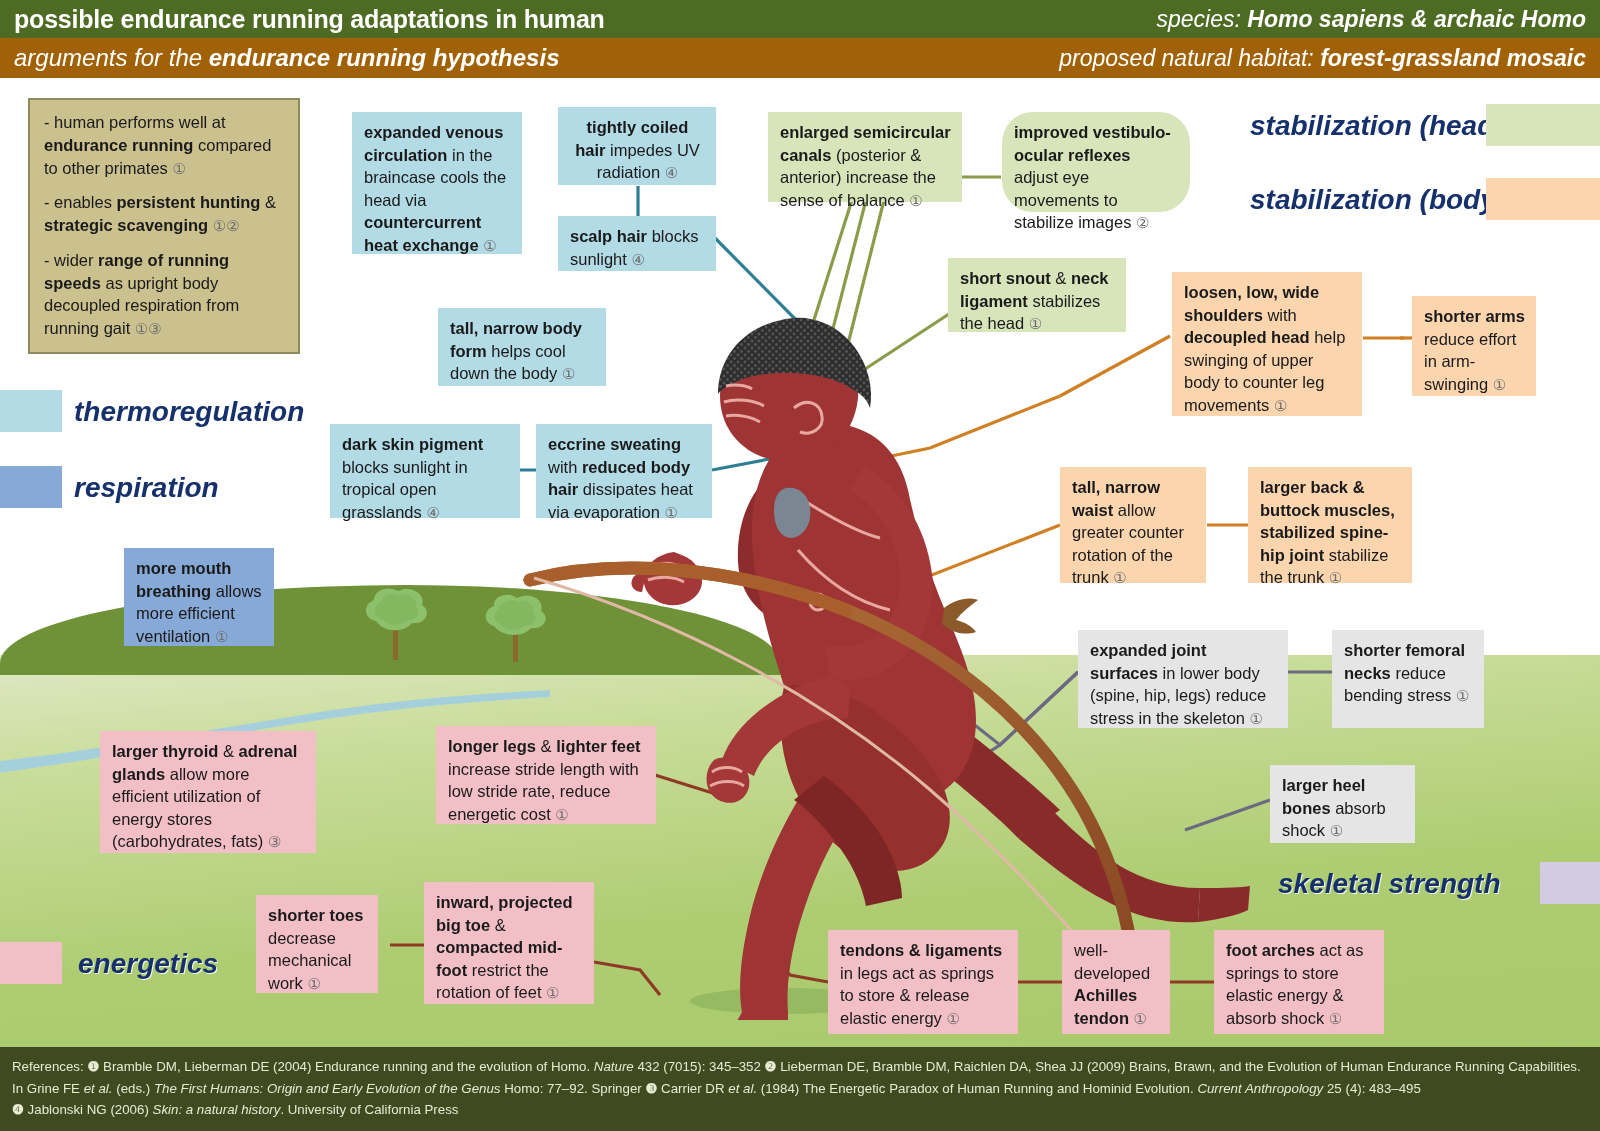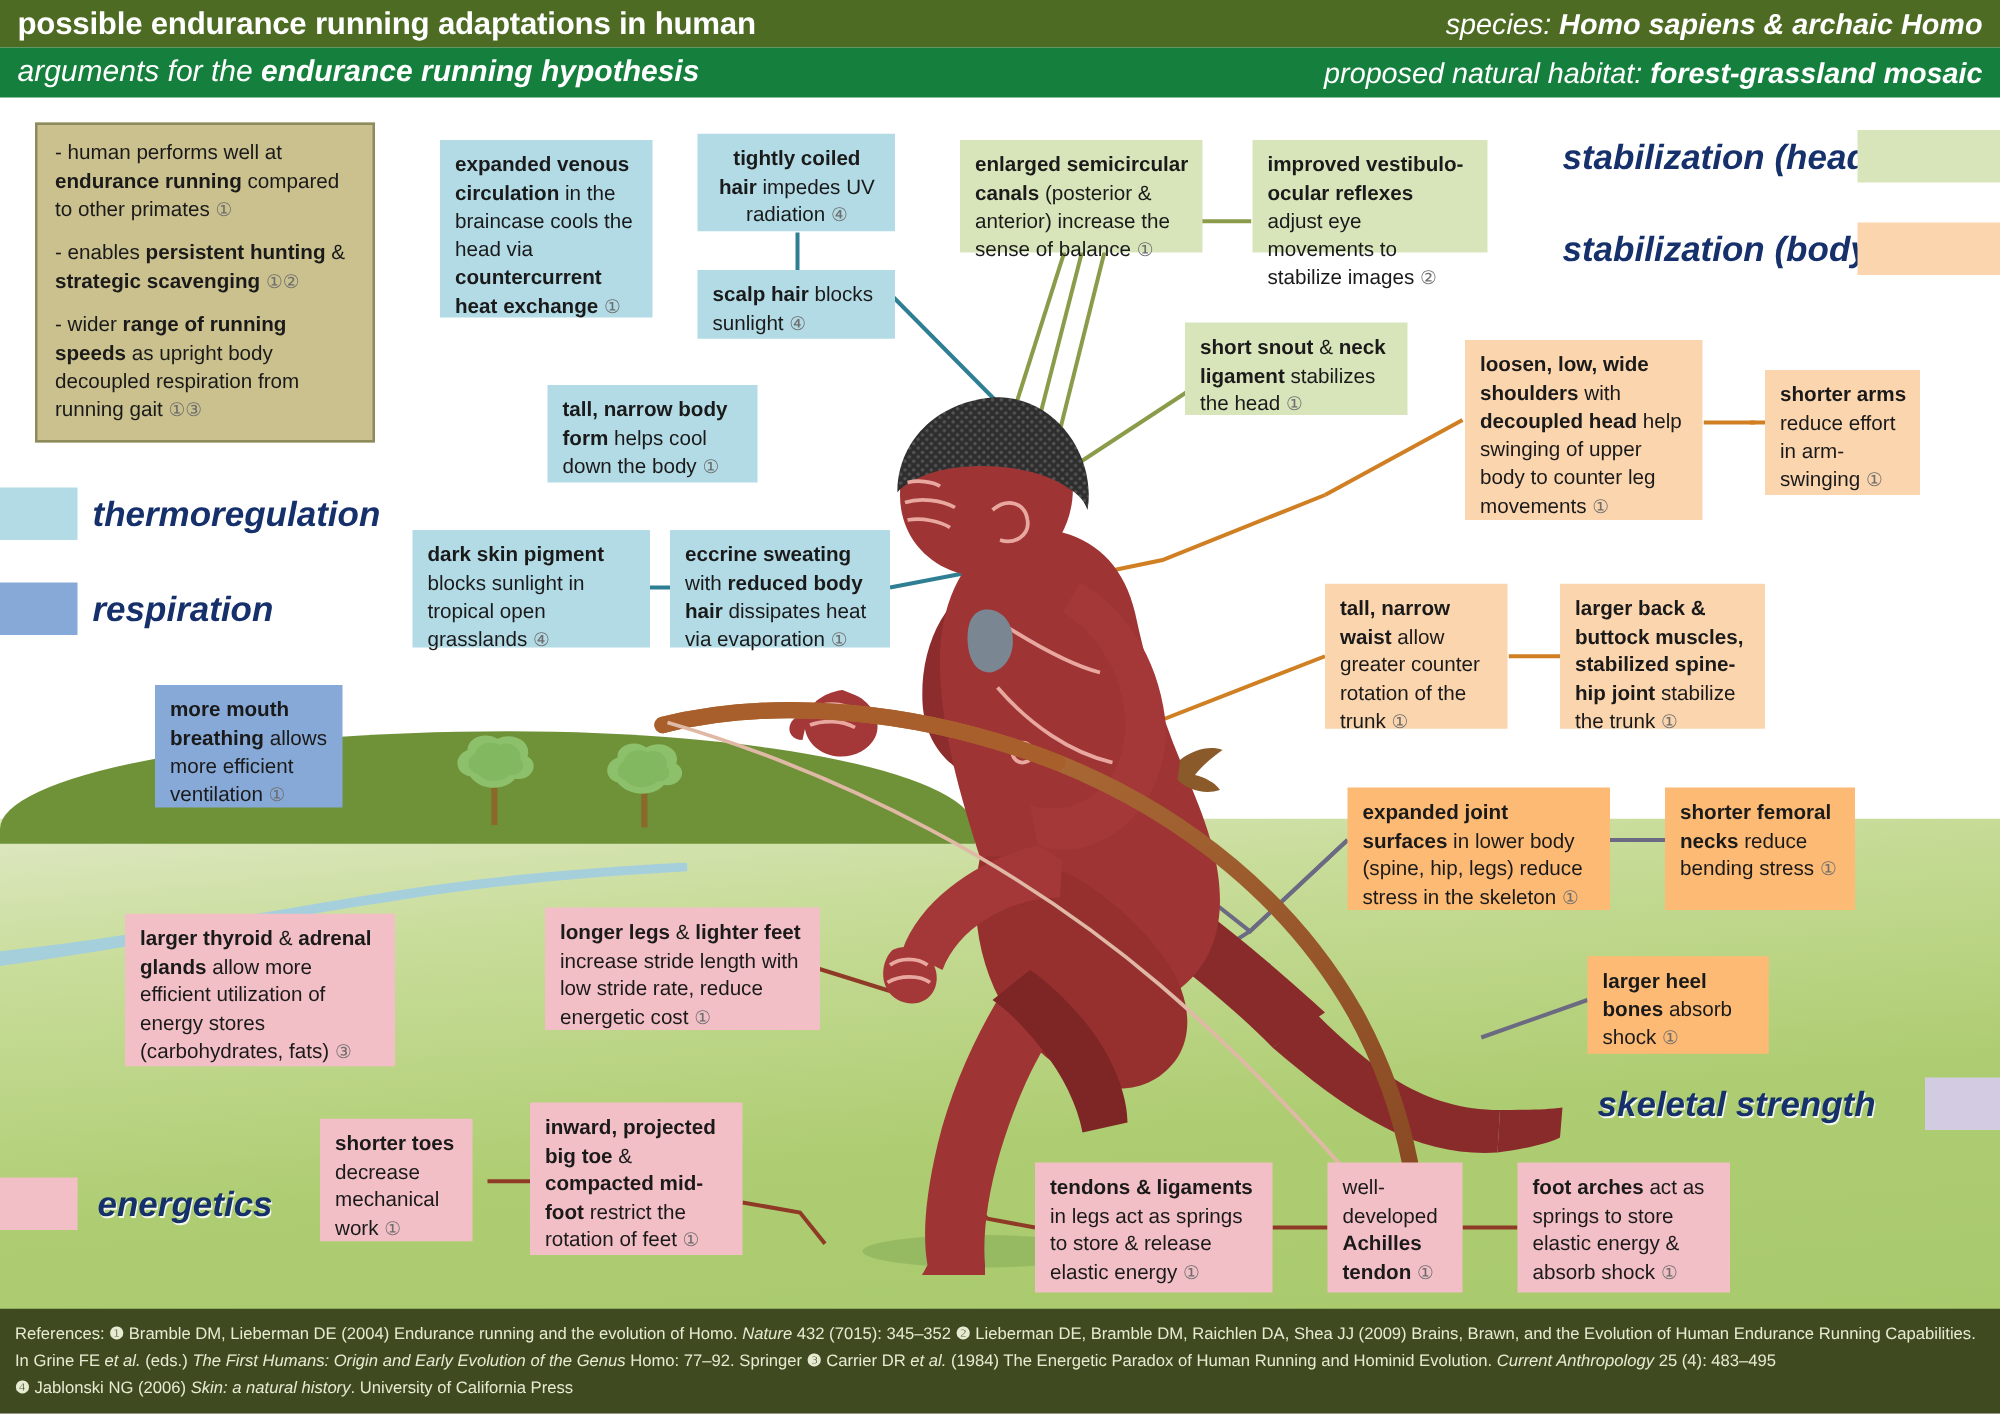--- a/index.html
+++ b/index.html
@@ -11,21 +11,21 @@
   }
   #stage { position:absolute; inset:0; }
 
   
   .hdr-top, .hdr-sub {
     position:absolute; left:0; width:1600px;
     display:flex; align-items:center; justify-content:space-between;
     padding:0 14px; color:#ffffff; white-space:nowrap;
   }
   .hdr-top { top:0; height:38px; background:#4e6b23; }
-  .hdr-sub { top:38px; height:40px; background:#15803d;align-items:center; }
+  .hdr-sub { top:38px; height:40px; background:#a16207;align-items:center; }
   .hdr-top .t-left  { font-size:25px; font-weight:bold; letter-spacing:-0.2px; }
   .hdr-top .t-right { font-size:23px; font-style:italic; }
   .hdr-top .t-right b { font-style:italic; }
   .hdr-sub .s-left  { font-size:24px; font-style:italic; }
   .hdr-sub .s-left b { font-style:italic; }
   .hdr-sub .s-right { font-size:23px; font-style:italic; }
   .hdr-sub .s-right b { font-style:italic; }
 
   
   .land { position:absolute; pointer-events:none; }
@@ -59,21 +59,21 @@
     position:absolute; padding:9px 11px 10px 12px;
     font-size:16.5px; line-height:1.37; color:#1a1a1a;
   }
   .box b { font-weight:bold; }
   .ref { color:#6e6e6e; font-size:15px; }
 
   .c-therm  { background:#b2dbe6; }
   .c-resp   { background:#87a9d8; }
   .c-head   { background:#d8e5bb; }
   .c-body   { background:#fbd5ae; }
-  .c-skel   { background:#fdba74; }
+  .c-skel   { background:#e5e5e5; }
   .c-energ  { background:#f3bfc6; }
 
   .argbox {
     position:absolute; left:28px; top:98px; width:272px;
     background:#cbc18e; border:2px solid #8d8a5d;
     padding:11px 12px 12px 14px; font-size:16.5px; line-height:1.38; color:#1a1a1a;
   }
   .argbox p { margin-bottom:12px; }
   .argbox p:last-child { margin-bottom:0; }
 
@@ -290,21 +290,21 @@
   </div>
 
   <div class="box c-resp" style="left:124px; top:548px; width:150px; height:98px;">
     <b>more mouth breathing</b><span> allows more efficient ventilation </span><span class="ref">①</span>
   </div>
 
   <div class="box c-head" style="left:768px; top:112px; width:194px; height:90px;">
     <b>enlarged semicircular canals</b><span> (posterior &amp; anterior) increase the sense of balance </span><span class="ref">①</span>
   </div>
 
-  <div class="box c-head" style="left:1002px; top:112px; width:188px; height:90px;">
+  <div class="box c-head" style="left:1002px; top:112px; width:188px; height:100px;border-radius:31px;">
     <b>improved vestibulo-ocular reflexes</b><span> adjust eye movements to stabilize images </span><span class="ref">②</span>
   </div>
 
   <div class="box c-head" style="left:948px; top:258px; width:178px; height:74px;">
     <b>short snout</b><span> &amp; </span><b>neck ligament</b><span> stabilizes the head </span><span class="ref">①</span>
   </div>
 
   <div class="box c-body" style="left:1172px; top:272px; width:190px; height:144px;">
     <b>loosen, low, wide shoulders</b><span> with </span><b>decoupled head</b><span> help swinging of upper body to counter leg movements </span><span class="ref">①</span>
   </div>

